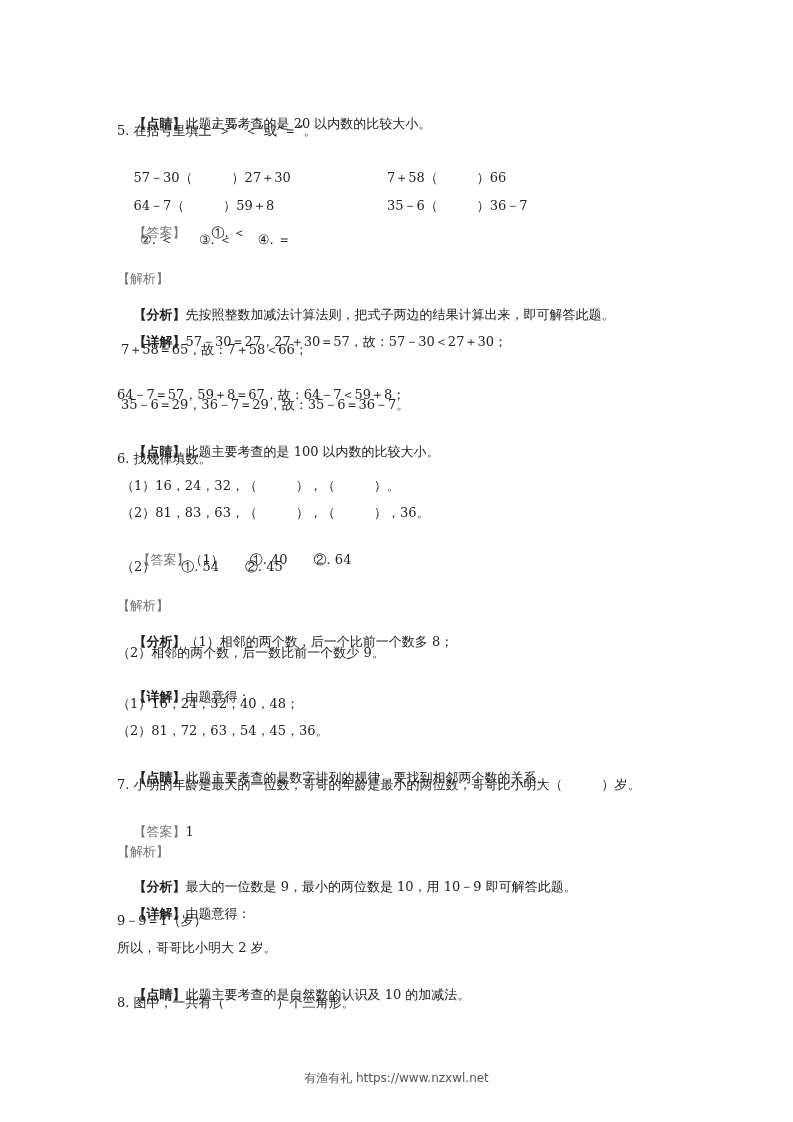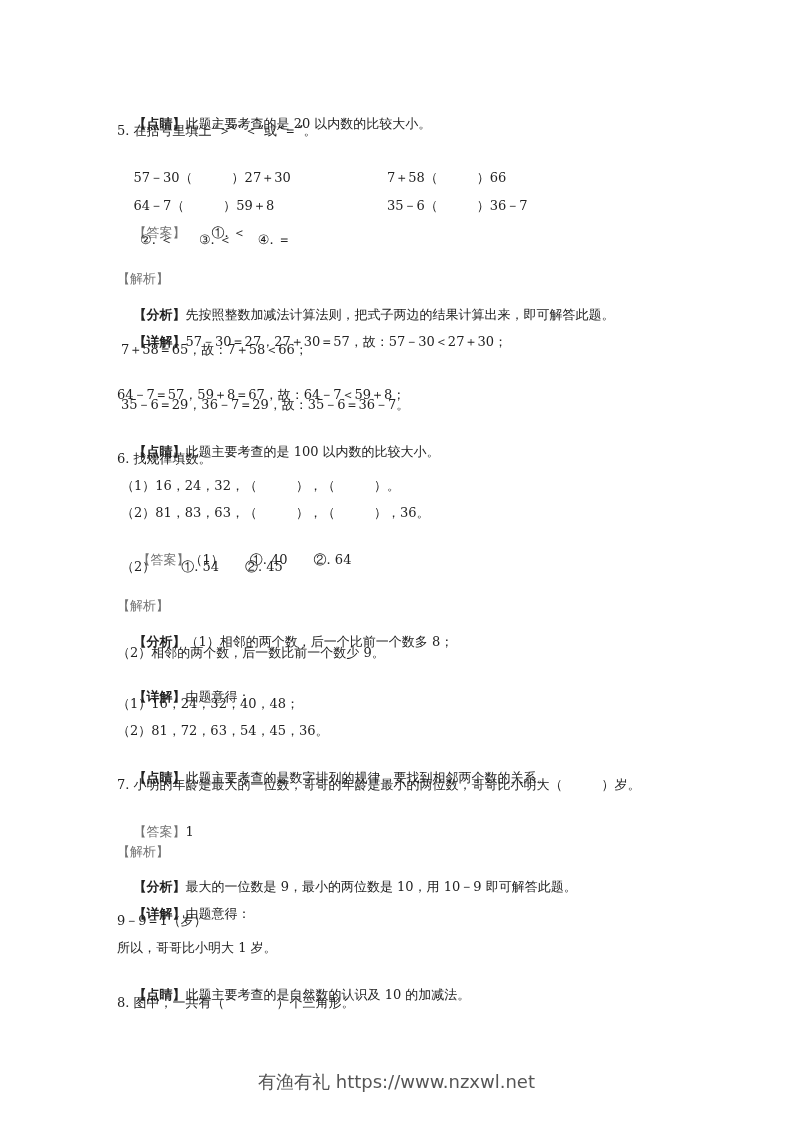--- a/index.html
+++ b/index.html
@@ -14,21 +14,21 @@
       white-space: pre; font-size: 13px;
     }
     .indent1 { left: 121px; }
     .indent2 { left: 140px; }
     .blue { color: #737373; margin-top: 12px; }
     .bk { font-weight: bold; }
     .col2 { position: absolute; left: 261px; white-space: pre; margin-left: 9px; }
     .footer {
       position: absolute; top: 1070px; left: 0; width: 793px; text-align: center;
       font-family: "DejaVu Sans", "Liberation Sans", sans-serif;
-      font-size: 18px; color: #555555;
+      font-size: 12px; color: #555555;
     }
   </style>
 </head>
 <body>
 
 <div>
 
   <div class="line" style="top:94px">
     <span class="bk">【点睛】</span><span>此题主要考查的是 20 以内数的比较大小。</span>
   </div>
@@ -106,21 +106,21 @@
 
   <div class="line" style="top:857px">
     <span class="bk">【分析】</span><span>最大的一位数是 9，最小的两位数是 10，用 10－9 即可解答此题。</span>
   </div>
 
   <div class="line" style="top:884px">
     <span class="bk">【详解】</span><span>由题意得：</span>
   </div>
 
   <div class="line" style="top:911px">9－9＝1（岁）</div>
-  <div class="line" style="top:938px">所以，哥哥比小明大 1 岁。</div>
+  <div class="line" style="top:938px">所以，哥哥比小明大 2 岁。</div>
 
   <div class="line" style="top:965px">
     <span class="bk">【点睛】</span><span>此题主要考查的是自然数的认识及 10 的加减法。</span>
   </div>
 
   <div class="line" style="top:993px">8. 图中，一共有（　　　　）个三角形。</div>
 
 </div>
 
 <div class="footer">有渔有礼 https://www.nzxwl.net</div>

